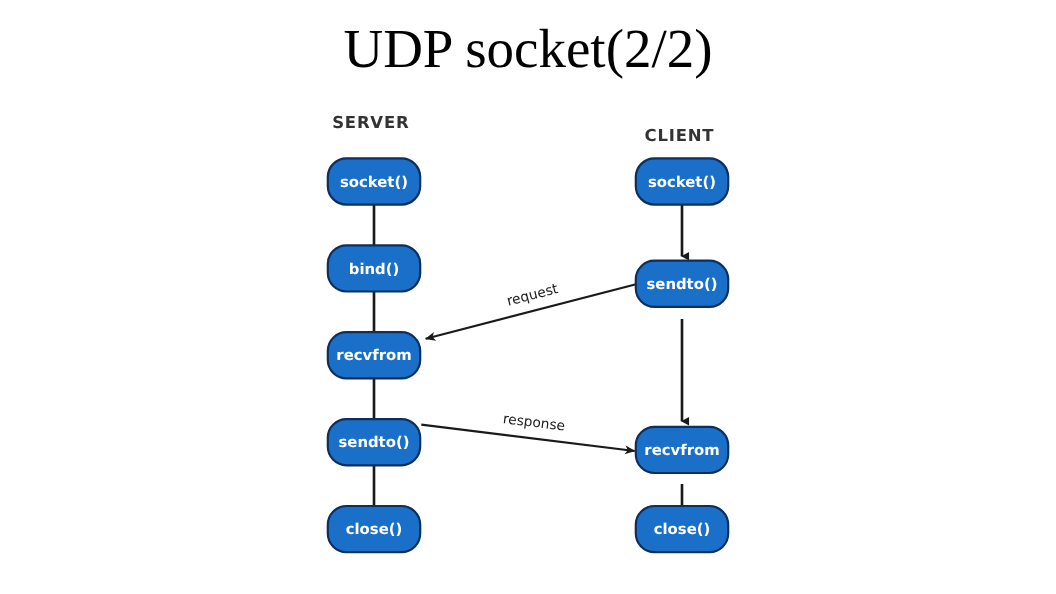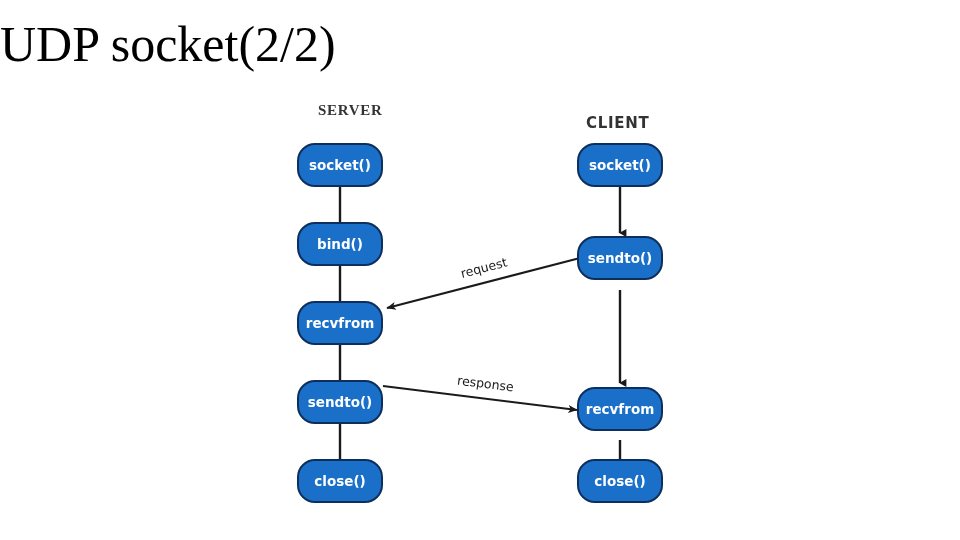--- a/index.html
+++ b/index.html
@@ -17,20 +17,21 @@
     position: relative;
     width: 960px;
     height: 540px;
     background: #ffffff;
   }
   #slide-title {
     position: absolute;
     left: 0;
     top: 14px;
     width: 960px;
+    text-align: center;
     font-family: "Liberation Serif", serif;
     font-size: 50px;
     line-height: 60px;
     font-weight: 400;
     color: #000000;
     white-space: nowrap;
   }
   #diagram {
     position: absolute;
     left: 270px;
@@ -43,21 +44,21 @@
   }
   .col-heading {
     position: absolute;
     font-family: "DejaVu Sans", sans-serif;
     font-size: 15px;
     font-weight: bold;
     letter-spacing: 0.7px;
     color: #333333;
     white-space: nowrap;
   }
-  #heading-server { left: 48px; top: 12px; font-family: Liberation Serif, serif; }
+  #heading-server { left: 32px; top: 12px; }
   #heading-client { left: 316px; top: 24px; }
   .node-label {
     font-family: "DejaVu Sans", sans-serif;
     font-size: 13.5px;
     font-weight: bold;
     fill: #ffffff;
     text-anchor: middle;
     dominant-baseline: middle;
   }
   .node-box {

